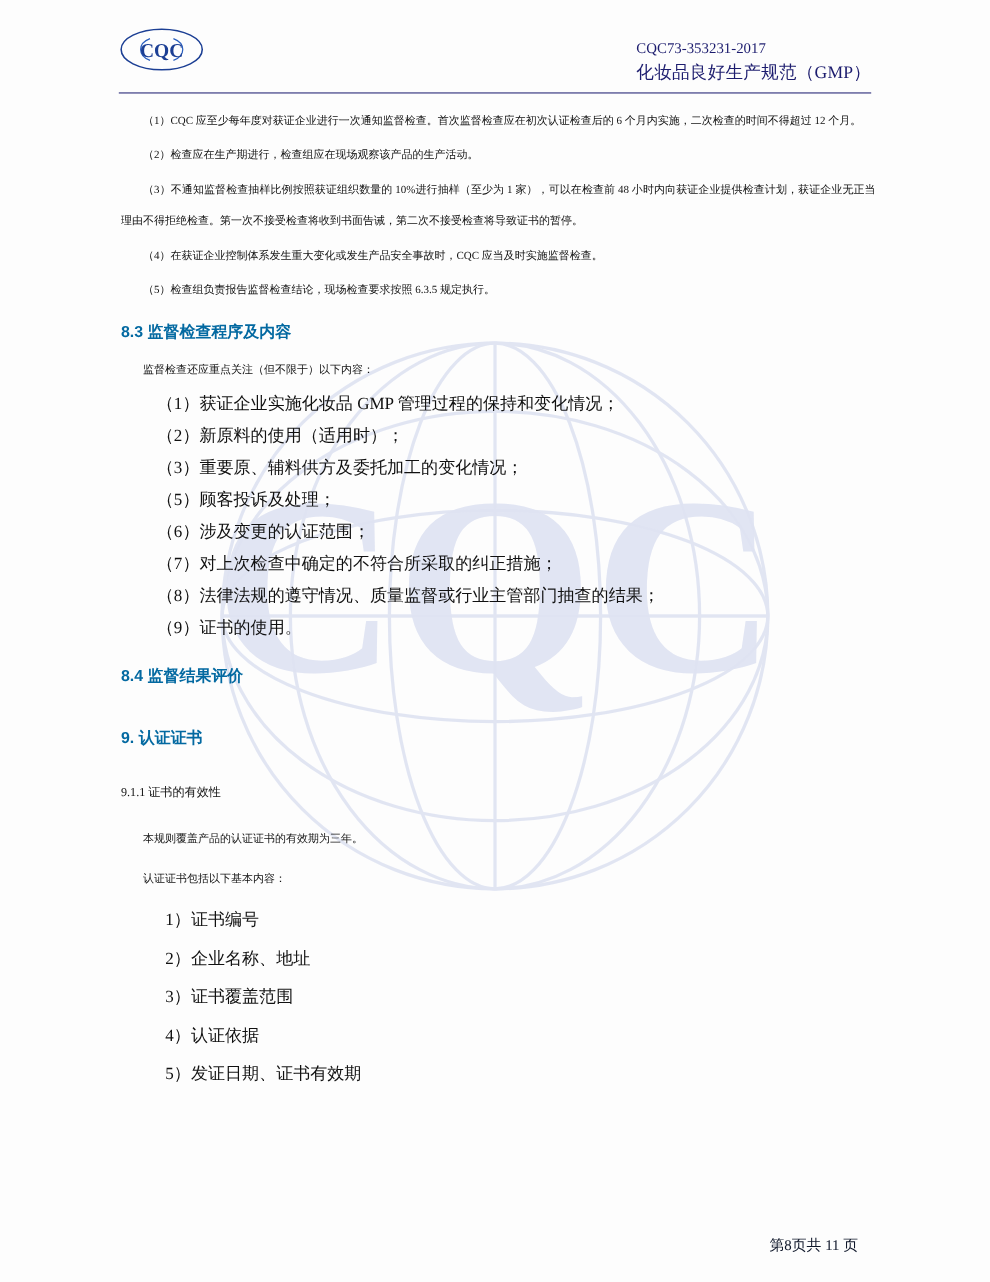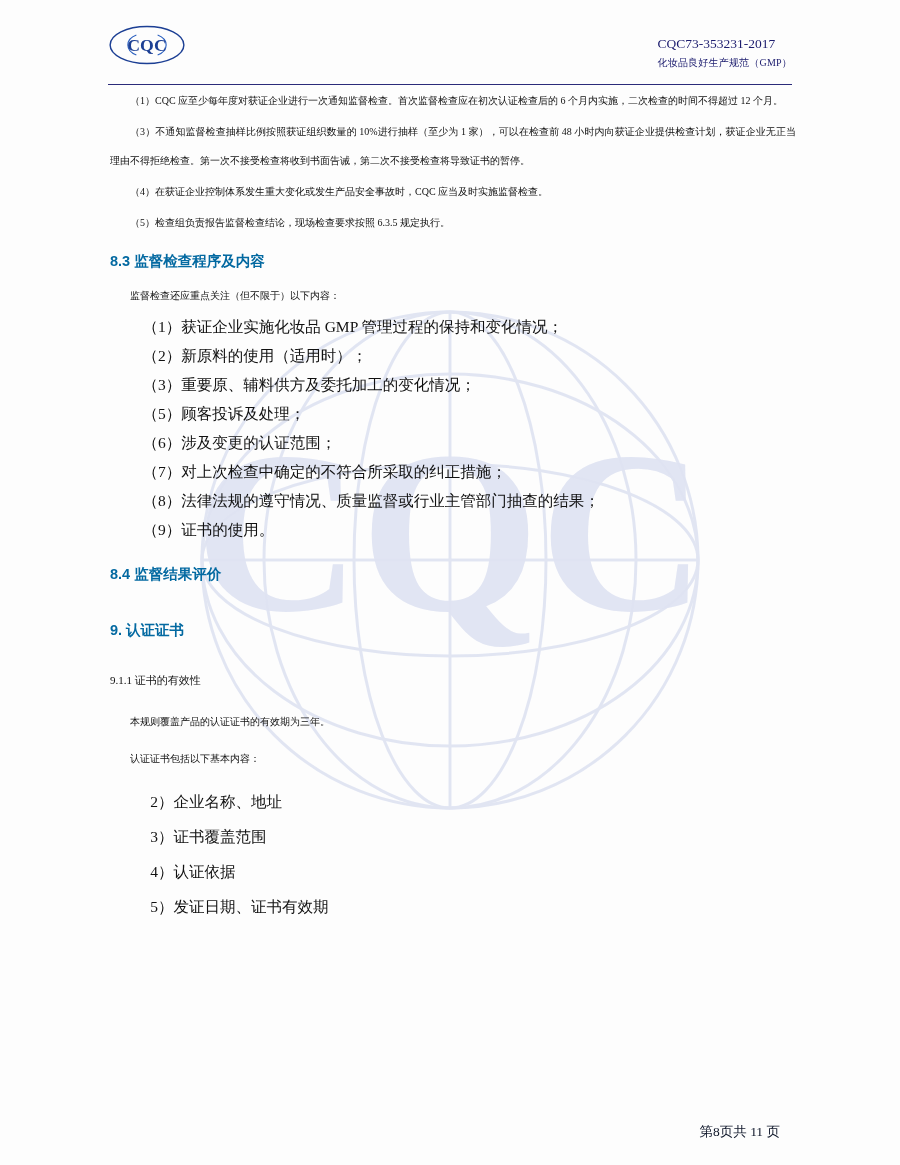--- a/index.html
+++ b/index.html
@@ -49,21 +49,21 @@
   }
   .header-right {
     text-align: left;
     font-family: "Liberation Serif", serif;
     font-size: 13.5px;
     color: #1c1c6e;
     line-height: 1.55;
     padding-top: 12px;
   }
   .header-right .line2 {
-    font-size: 10px;
+    font-size: 16px;
     letter-spacing: 0.2px;
   }
   .header-rule {
     position: absolute;
     left: 108px;
     right: 108px;
     top: 84px;
     height: 0;
     border-top: 1.1px solid #2b2b7a;
     z-index: 2;
@@ -160,20 +160,21 @@
     <div class="header-right">
       <div class="line1">CQC73-353231-2017</div>
       <div class="line2">化妆品良好生产规范（GMP）</div>
     </div>
   </div>
   <div class="header-rule"></div>
 
   <div class="content">
 
     <p class="p indent2">（1）CQC 应至少每年度对获证企业进行一次通知监督检查。首次监督检查应在初次认证检查后的 6 个月内实施，二次检查的时间不得超过 12 个月。</p>
+    <p class="p indent2">（2）检查应在生产期进行，检查组应在现场观察该产品的生产活动。</p>
     <p class="p indent2">（3）不通知监督检查抽样比例按照获证组织数量的 10%进行抽样（至少为 1 家），可以在检查前 48 小时内向获证企业提供检查计划，获证企业无正当理由不得拒绝检查。第一次不接受检查将收到书面告诫，第二次不接受检查将导致证书的暂停。</p>
     <p class="p indent2">（4）在获证企业控制体系发生重大变化或发生产品安全事故时，CQC 应当及时实施监督检查。</p>
     <p class="p indent2">（5）检查组负责报告监督检查结论，现场检查要求按照 6.3.5 规定执行。</p>
 
     <div class="sec-head">8.3 监督检查程序及内容</div>
 
     <p class="p indent2">监督检查还应重点关注（但不限于）以下内容：</p>
 
     <p class="list-item">（1）获证企业实施化妆品 GMP 管理过程的保持和变化情况；</p>
     <p class="list-item">（2）新原料的使用（适用时）；</p>
@@ -189,20 +190,21 @@
 
     <div class="gap-m"></div>
     <div class="sec-head">9.  认证证书</div>
 
     <div class="gap-s"></div>
     <p class="sub-head">9.1.1  证书的有效性</p>
     <p class="p indent2">本规则覆盖产品的认证证书的有效期为三年。</p>
     <div class="gap-s"></div>
     <p class="p indent2">认证证书包括以下基本内容：</p>
     <div class="gap-s"></div>
+    <p class="list-item-2">1）证书编号</p>
     <div class="gap-s"></div>
     <p class="list-item-2">2）企业名称、地址</p>
     <div class="gap-s"></div>
     <p class="list-item-2">3）证书覆盖范围</p>
     <div class="gap-s"></div>
     <p class="list-item-2">4）认证依据</p>
     <div class="gap-s"></div>
     <p class="list-item-2">5）发证日期、证书有效期</p>
 
   </div>

